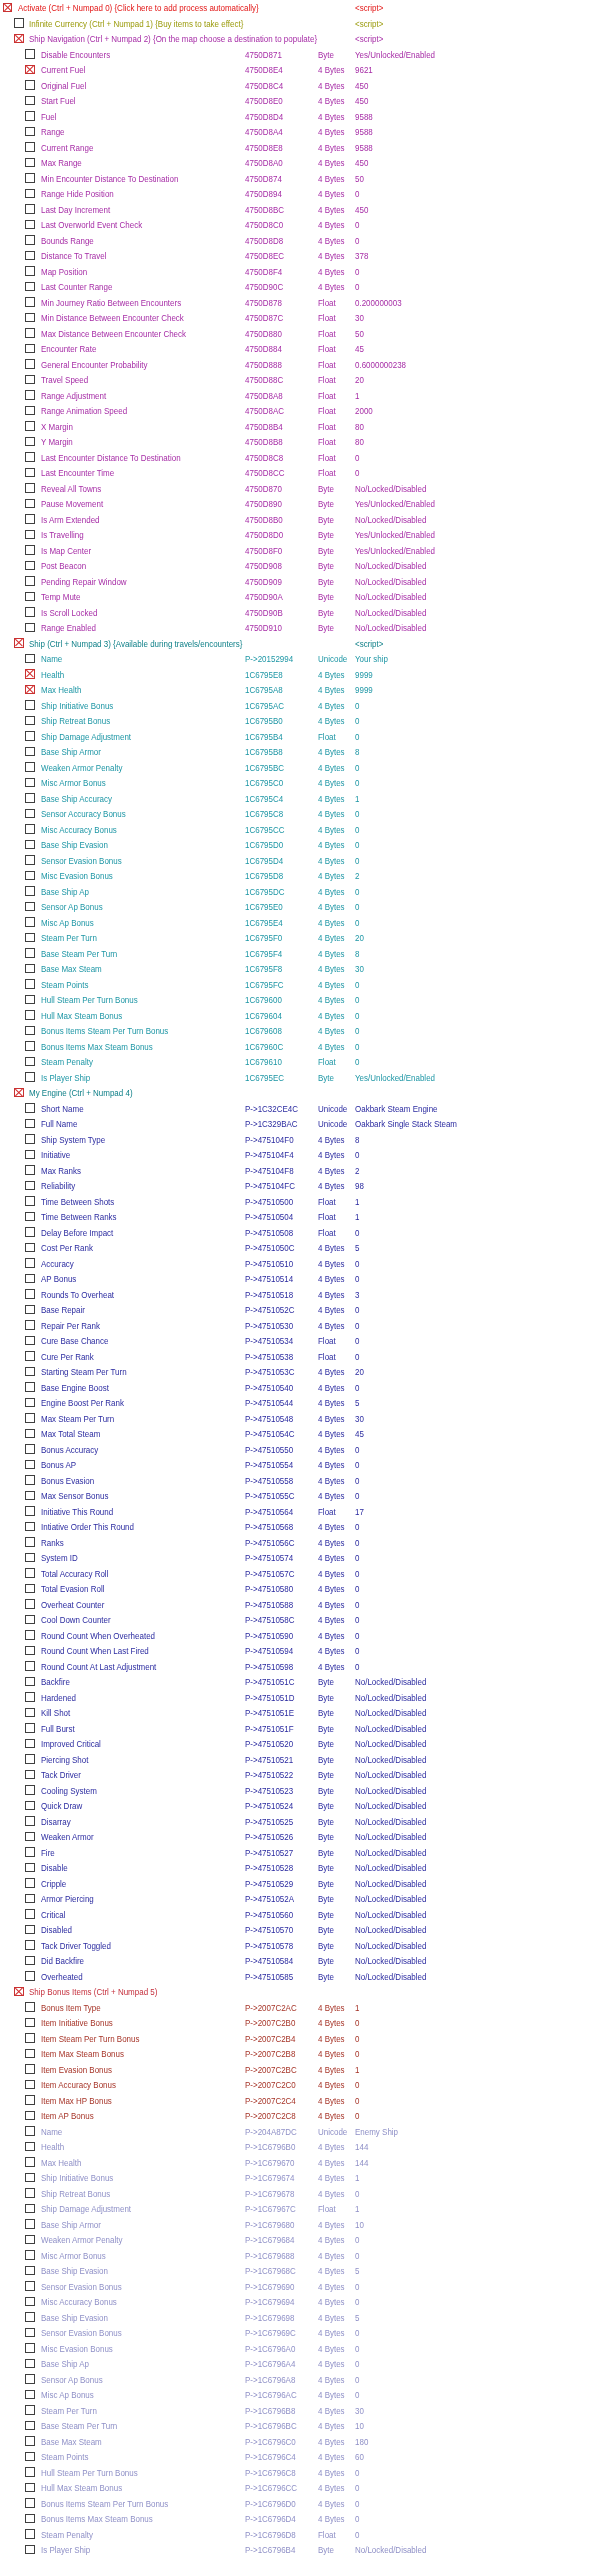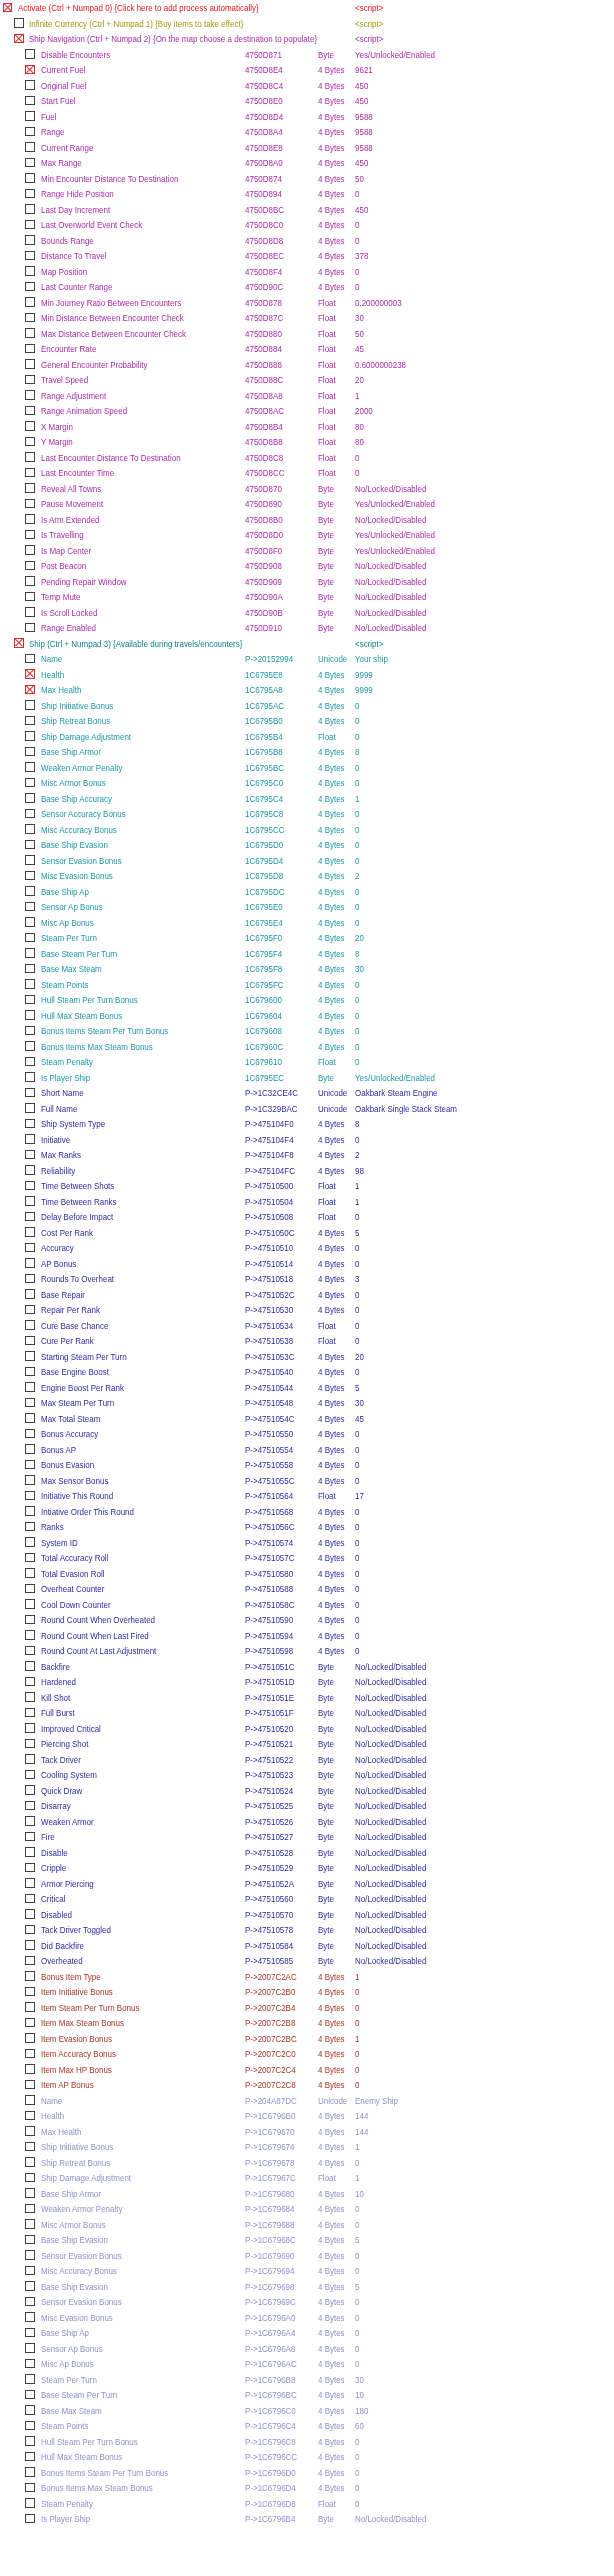--- a/index.html
+++ b/index.html
@@ -577,20 +577,27 @@
   </div>
 
   <div class="row">
     <span class="cb" style="left: 25px;"></span>
     <span class="cell desc" style="left: 41px; color: rgb(29, 150, 165);">Is Player Ship</span>
     <span class="cell addr" style="color: rgb(29, 150, 165);">1C6795EC</span>
     <span class="cell type" style="color: rgb(29, 150, 165);">Byte</span>
     <span class="cell val" style="color: rgb(29, 150, 165);">Yes/Unlocked/Enabled</span>
   </div>
 
+  <div class="row">
+    <span class="cb checked" style="left: 14px;"></span>
+    <span class="cell desc" style="left: 29px; color: rgb(13, 127, 135);">My Engine (Ctrl + Numpad 4)</span>
+    <span class="cell addr" style="color: rgb(13, 127, 135);"></span>
+    <span class="cell type" style="color: rgb(13, 127, 135);"></span>
+    <span class="cell val" style="color: rgb(13, 127, 135);"></span>
+  </div>
 
   <div class="row">
     <span class="cb" style="left: 25px;"></span>
     <span class="cell desc" style="left: 41px; color: rgb(43, 43, 160);">Short Name</span>
     <span class="cell addr" style="color: rgb(43, 43, 160);">P-&gt;1C32CE4C</span>
     <span class="cell type" style="color: rgb(43, 43, 160);">Unicode String</span>
     <span class="cell val" style="color: rgb(43, 43, 160);">Oakbark Steam Engine</span>
   </div>
 
   <div class="row">
@@ -1034,20 +1041,27 @@
   </div>
 
   <div class="row">
     <span class="cb" style="left: 25px;"></span>
     <span class="cell desc" style="left: 41px; color: rgb(43, 43, 160);">Overheated</span>
     <span class="cell addr" style="color: rgb(43, 43, 160);">P-&gt;47510585</span>
     <span class="cell type" style="color: rgb(43, 43, 160);">Byte</span>
     <span class="cell val" style="color: rgb(43, 43, 160);">No/Locked/Disabled</span>
   </div>
 
+  <div class="row">
+    <span class="cb checked" style="left: 14px;"></span>
+    <span class="cell desc" style="left: 29px; color: rgb(197, 48, 61);">Ship Bonus Items (Ctrl + Numpad 5)</span>
+    <span class="cell addr" style="color: rgb(197, 48, 61);"></span>
+    <span class="cell type" style="color: rgb(197, 48, 61);"></span>
+    <span class="cell val" style="color: rgb(197, 48, 61);"></span>
+  </div>
 
   <div class="row">
     <span class="cb" style="left: 25px;"></span>
     <span class="cell desc" style="left: 41px; color: rgb(166, 52, 40);">Bonus Item Type</span>
     <span class="cell addr" style="color: rgb(166, 52, 40);">P-&gt;2007C2AC</span>
     <span class="cell type" style="color: rgb(166, 52, 40);">4 Bytes</span>
     <span class="cell val" style="color: rgb(166, 52, 40);">1</span>
   </div>
 
   <div class="row">

